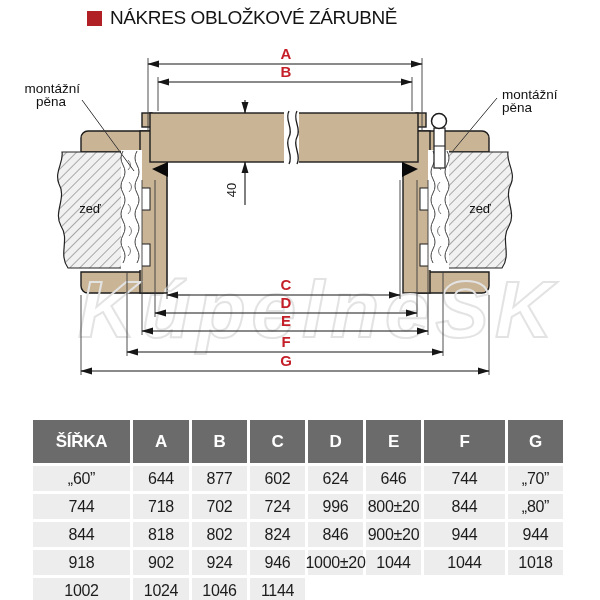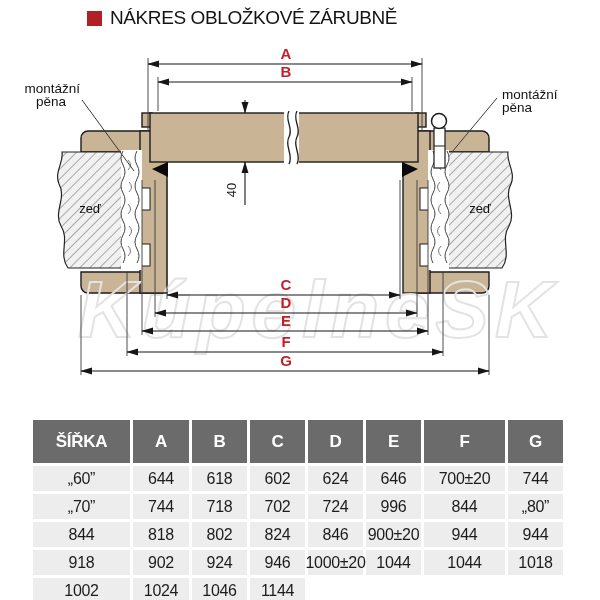--- a/index.html
+++ b/index.html
@@ -161,32 +161,32 @@
     <div class="hcell">ŠÍŘKA</div>
     <div class="hcell">A</div>
     <div class="hcell">B</div>
     <div class="hcell">C</div>
     <div class="hcell">D</div>
     <div class="hcell">E</div>
     <div class="hcell">F</div>
     <div class="hcell">G</div>
     <div class="cell">„60”</div>
     <div class="cell">644</div>
-    <div class="cell">618</div>
+    <div class="cell">877</div>
     <div class="cell">602</div>
     <div class="cell">624</div>
     <div class="cell">646</div>
-    <div class="cell">700±20</div>
     <div class="cell">744</div>
     <div class="cell">„70”</div>
     <div class="cell">744</div>
     <div class="cell">718</div>
     <div class="cell">702</div>
     <div class="cell">724</div>
     <div class="cell">996</div>
+    <div class="cell">800±20</div>
     <div class="cell">844</div>
     <div class="cell">„80”</div>
     <div class="cell">844</div>
     <div class="cell">818</div>
     <div class="cell">802</div>
     <div class="cell">824</div>
     <div class="cell">846</div>
     <div class="cell">900±20</div>
     <div class="cell">944</div>
     <div class="cell">944</div>

